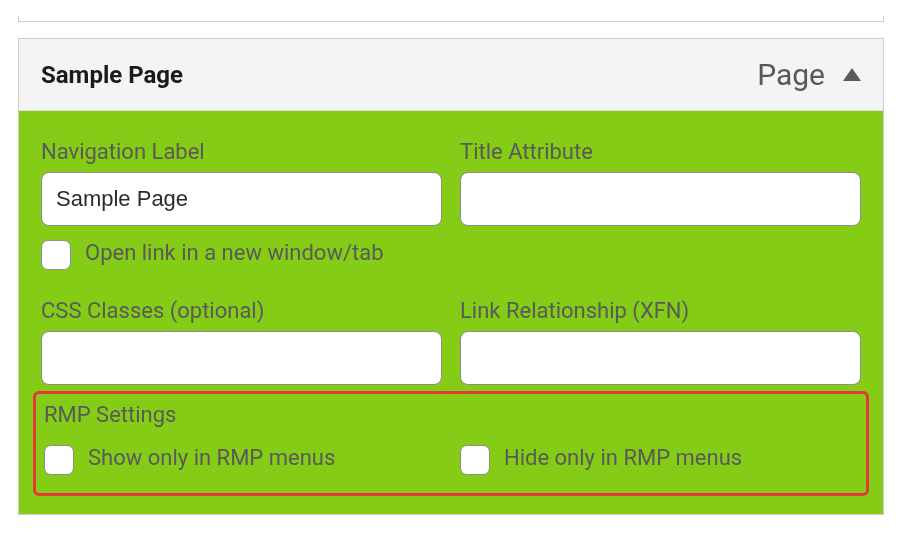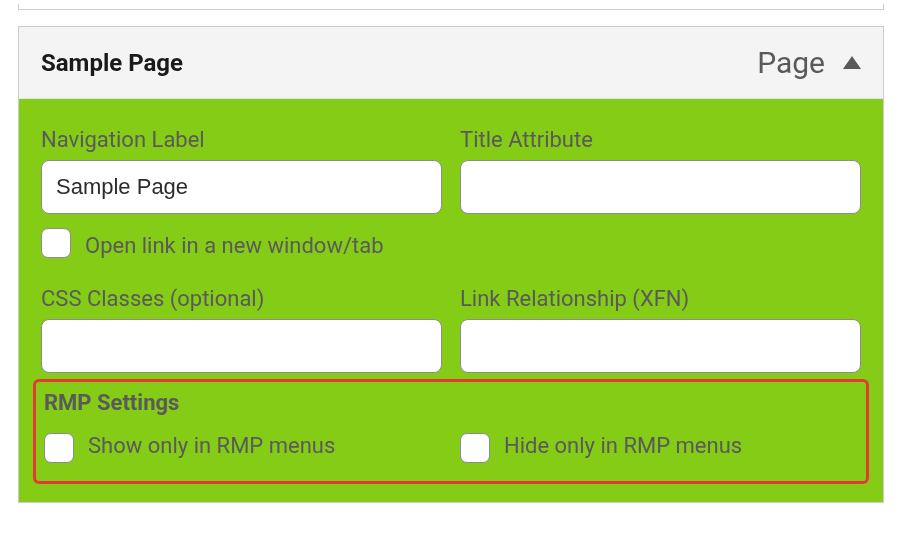--- a/index.html
+++ b/index.html
@@ -5,21 +5,21 @@
     * { box-sizing: border-box; margin: 0; padding: 0; }
     body {
       font-family: -apple-system, BlinkMacSystemFont, "Segoe UI", Roboto, sans-serif;
       background: #ffffff;
       padding: 0;
       width: 902px;
       height: 536px;
       overflow: hidden;
     }
     .outer-wrap {
-      padding: 4px 18px 0 18px;
+      padding: 16px 18px 0 18px;
     }
     .top-closed-panel {
       height: 6px;
       border: 1px solid #cccccc;
       border-top: none;
       margin-bottom: 16px;
       background: #ffffff;
     }
     .panel {
       border: 1px solid #cccccc;
@@ -81,21 +81,21 @@
       border: 1.5px solid #8c8c8c;
       border-radius: 8px;
       padding: 0 14px;
       font-size: 22px;
       color: #2b2b2b;
       background: #ffffff;
       outline: none;
     }
     .checkbox-row {
       display: flex;
-      align-items: flex-end;
+      align-items: flex-start;
       gap: 14px;
       margin-top: 14px;
       margin-bottom: 10px;
     }
     .chk {
       width: 30px;
       height: 30px;
       border: 1.5px solid #8c8c8c;
       border-radius: 7px;
       background: #ffffff;
@@ -113,21 +113,21 @@
     .highlight-box {
       border: 3px solid #e53935;
       border-radius: 6px;
       margin-top: 6px;
       margin-left: -8px;
       margin-right: -8px;
       padding: 8px 8px 18px 8px;
     }
     .section-heading {
       font-size: 22px;
-      font-weight: 700;
+      font-weight: 400;
       color: #5a5a5a;
       margin-bottom: 18px;
     }
     .rmp-row {
       display: flex;
       gap: 18px;
     }
     .rmp-col {
       flex: 1;
       display: flex;

